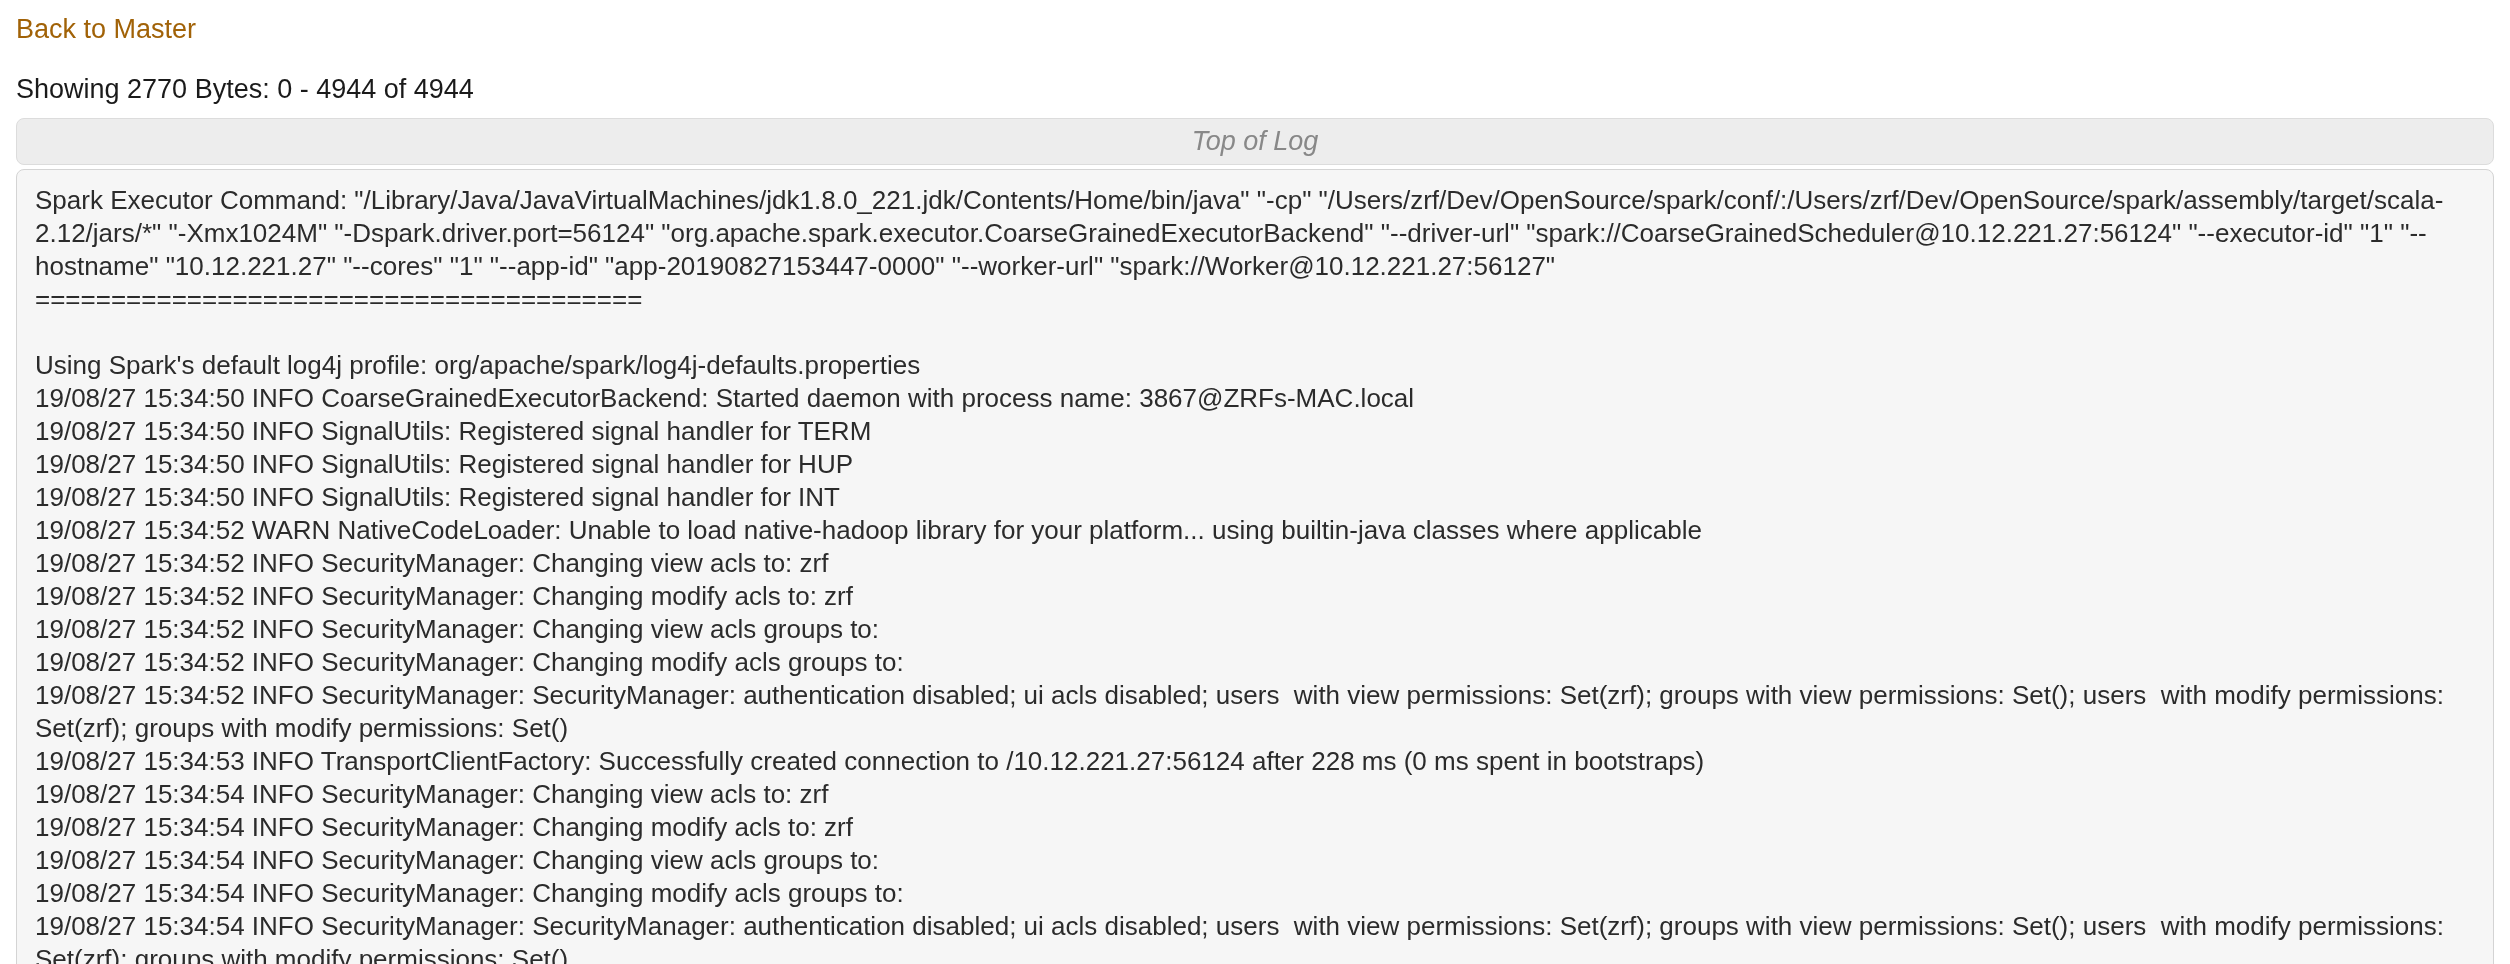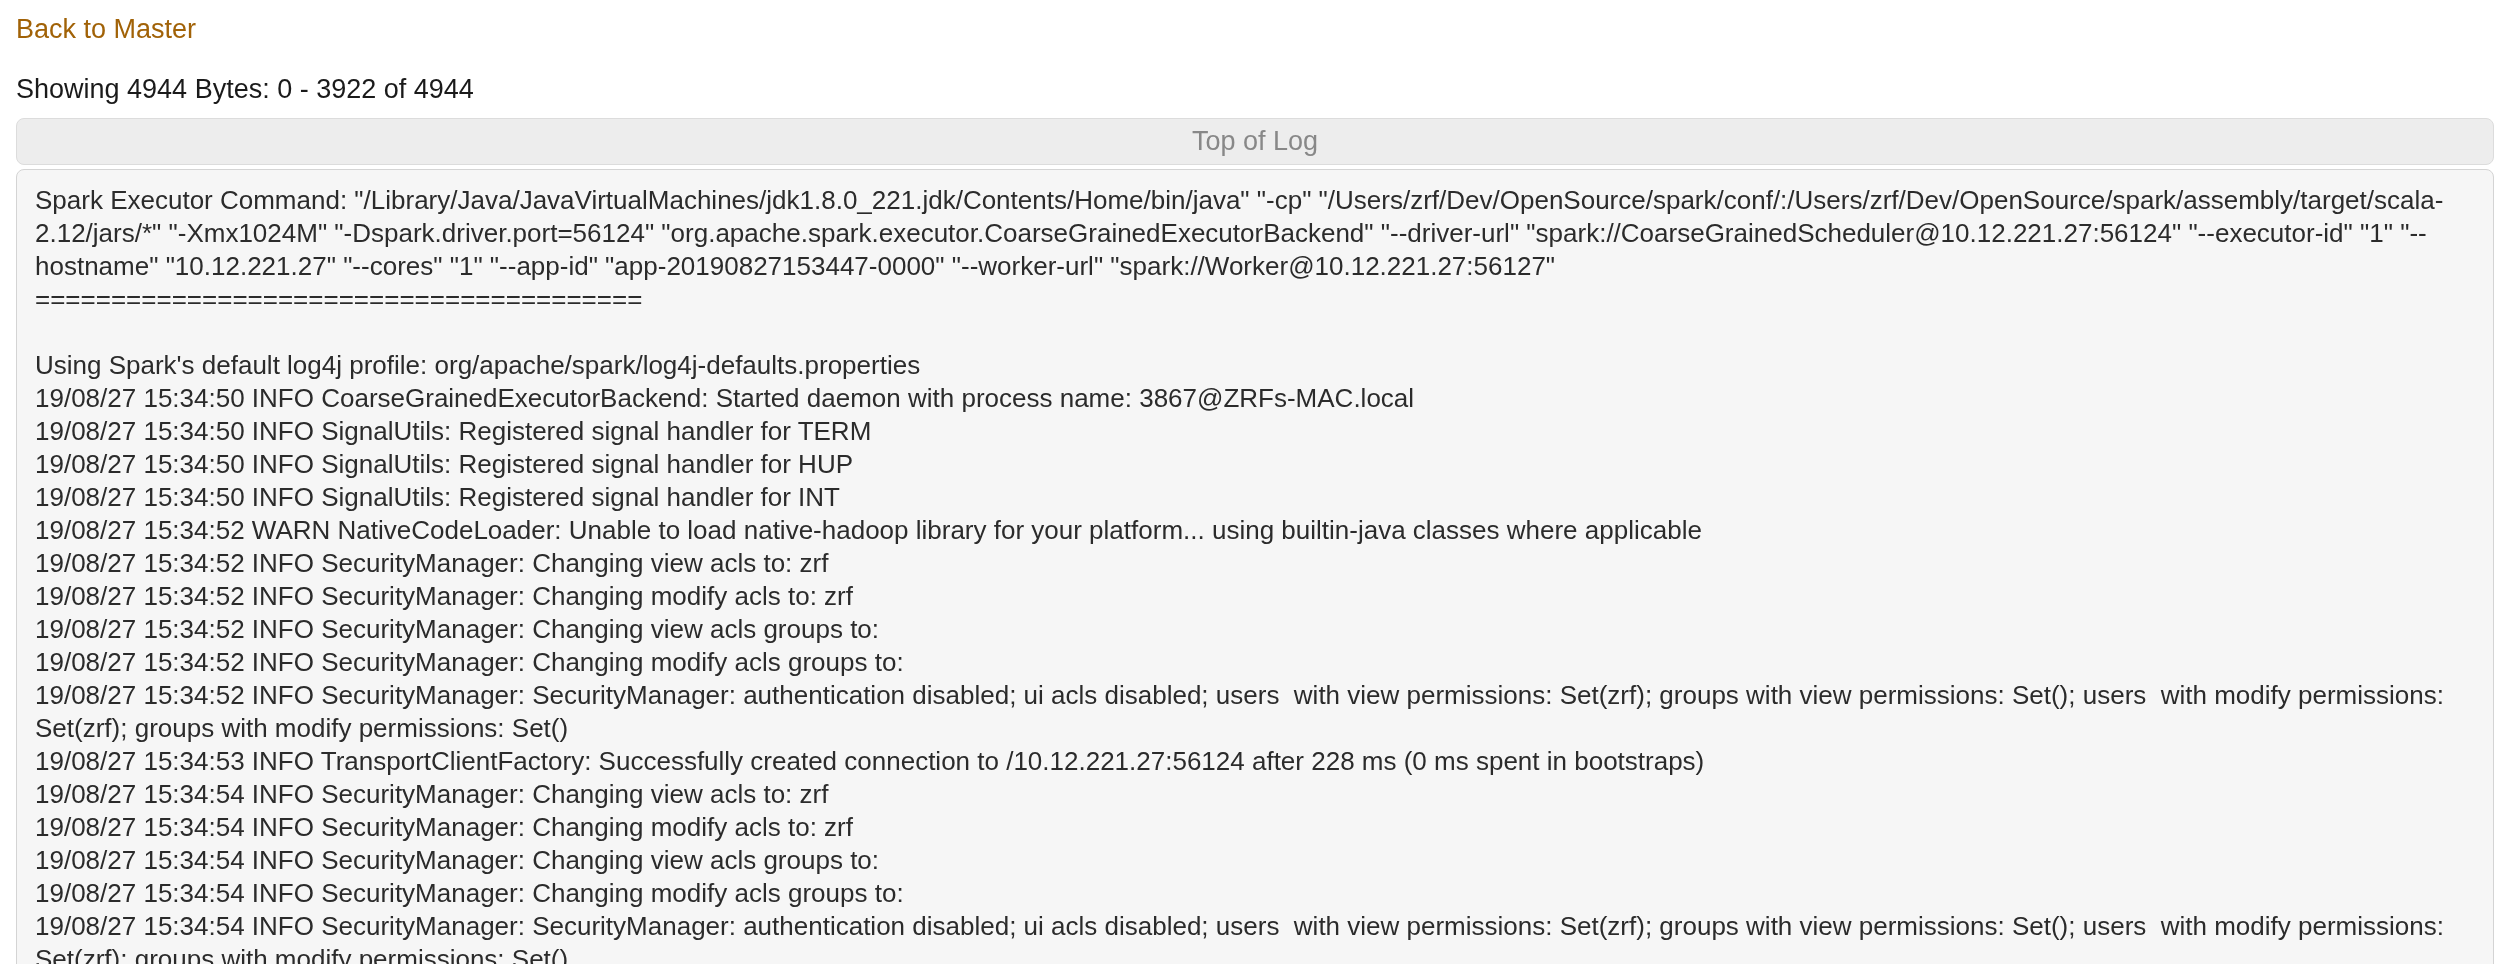--- a/index.html
+++ b/index.html
@@ -31,20 +31,21 @@
   .log-header {
     margin-top: 14px;
     height: 47px;
     line-height: 45px;
     text-align: center;
     background: #ededed;
     border: 1px solid #dcdcdc;
     border-radius: 8px;
     color: #888888;
     font-size: 27px;
+    font-style: italic;
   }
   .log-box {
     margin-top: 4px;
     min-height: 810px;
     background: #f6f6f6;
     border: 1px solid #d4d4d4;
     border-radius: 8px;
     padding: 14px 18px;
   }
   .log-pre {
@@ -56,21 +57,21 @@
     overflow-wrap: break-word;
   }
 </style>
 </head>
 <body>
 
 <div class="page">
 
   <a href="#" class="back-link">Back to Master</a>
 
-  <div class="byte-summary">Showing 4944 Bytes: 0 - 3922 of 4944</div>
+  <div class="byte-summary">Showing 2770 Bytes: 0 - 4944 of 4944</div>
 
   <div class="log-header">
     <span>Top of Log</span>
   </div>
 
   <div class="log-box">
     <pre class="log-pre">Spark Executor Command: "/Library/Java/JavaVirtualMachines/jdk1.8.0_221.jdk/Contents/Home/bin/java" "-cp" "/Users/zrf/Dev/OpenSource/spark/conf/:/Users/zrf/Dev/OpenSource/spark/assembly/target/scala-2.12/jars/*" "-Xmx1024M" "-Dspark.driver.port=56124" "org.apache.spark.executor.CoarseGrainedExecutorBackend" "--driver-url" "spark://CoarseGrainedScheduler@10.12.221.27:56124" "--executor-id" "1" "--hostname" "10.12.221.27" "--cores" "1" "--app-id" "app-20190827153447-0000" "--worker-url" "spark://Worker@10.12.221.27:56127"
 ========================================
 
 Using Spark's default log4j profile: org/apache/spark/log4j-defaults.properties

